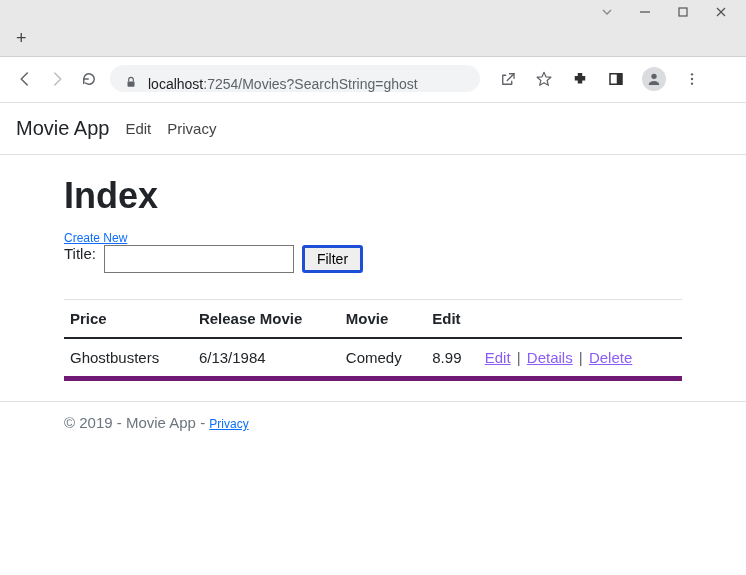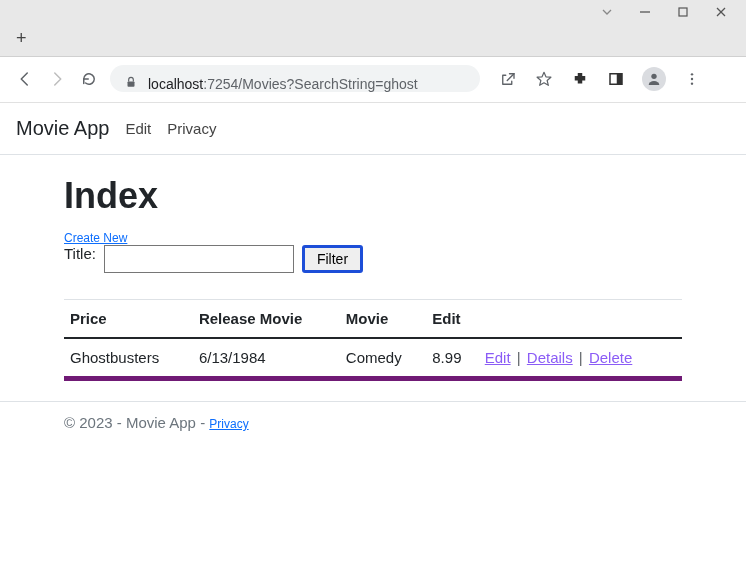--- a/index.html
+++ b/index.html
@@ -314,14 +314,14 @@
           <td>6/13/1984</td>
           <td>Comedy</td>
           <td>8.99</td>
           <td class="action-cell"><a class="action-link">Edit</a><span class="sep"> | </span><a class="action-link">Details</a><span class="sep"> | </span><a class="action-link">Delete</a></td>
         </tr>
       </tbody>
   </table>
 </div>
 
 <div class="footer">
-  <span>© 2023 - Movie App - </span><a class="link">Privacy</a>
+  <span>© 2019 - Movie App - </span><a class="link">Privacy</a>
 </div>
 
 </body></html>

